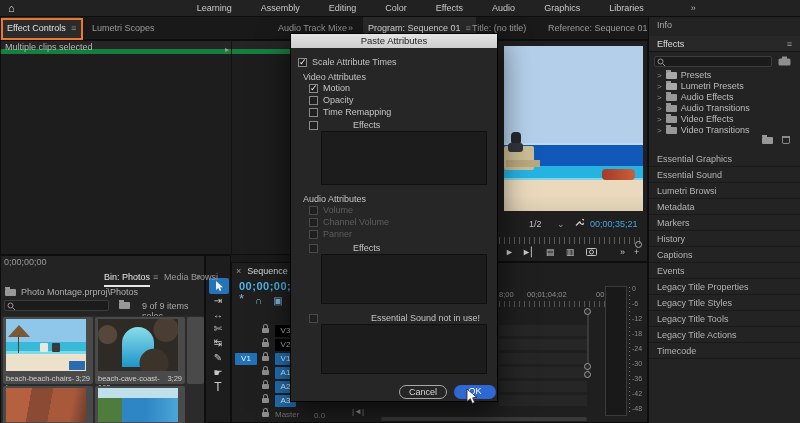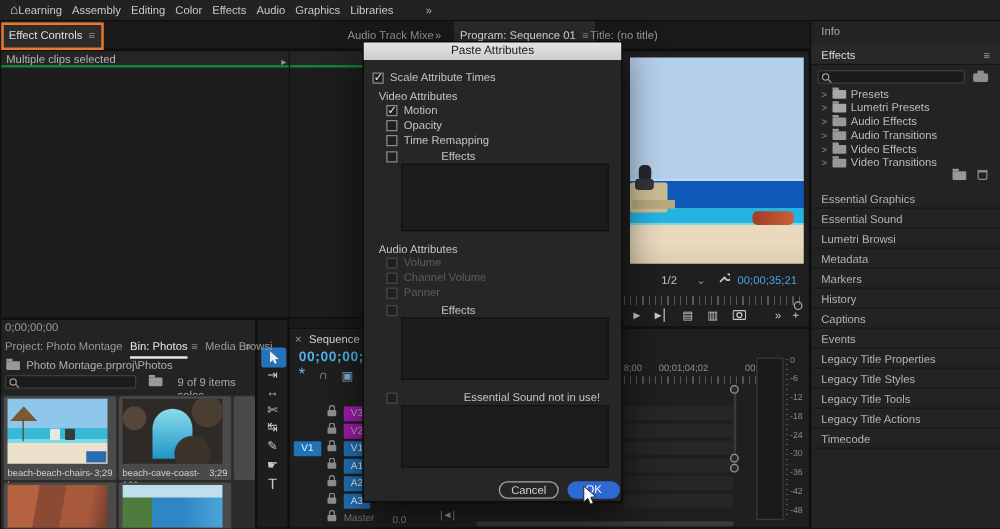--- a/index.html
+++ b/index.html
@@ -4,32 +4,32 @@
 <style>
   *{margin:0;padding:0;box-sizing:border-box}
   html,body{background:#000}
   .app{position:relative;width:800px;height:423px;background:#1a1a1a;overflow:hidden;
        font-family:"Liberation Sans",sans-serif;font-size:9px;color:#c2c2c2;}
   .abs{position:absolute}
 
   
   .topbar{left:0;top:0;width:800px;height:17px;background:#222;border-bottom:1px solid #0d0d0d;display:flex;align-items:center}
   .home{margin-left:8px;font-size:11px;color:#d8d8d8}
-  .menus{display:flex;gap:8px;color:#c9c9c9}
+  .menus{display:flex;margin-left:182px;gap:29px;color:#c9c9c9}
   .menus .chev{margin-left:18px;color:#b0b0b0}
 
   
   .tabbar{left:0;top:17px;width:648px;height:23px;background:#191919;border-bottom:1px solid #0d0d0d}
   .ptab{position:absolute;top:0;height:23px;line-height:23px;color:#9b9b9b;white-space:nowrap}
   .ptab.active{color:#e0e0e0;background:#2b2b2b;padding:0 5px}
   .ptab .mh{color:#8a8a8a;margin-left:5px}
 
   
   .ecpanel{left:0;top:40px;width:455px;height:215px;background:#1d1d1d;border:1px solid #0e0e0e}
-  .echead{position:absolute;left:0;top:0;width:100%;height:13px;background:#252525;border-bottom:2px solid #15803d;line-height:13px}
+  .echead{position:absolute;left:0;top:0;width:100%;height:13px;background:#252525;border-bottom:5px solid #15803d;line-height:13px}
   .echead .t{margin-left:4px;color:#b5b5b5}
   .ecdiv{position:absolute;left:230px;top:0;width:1px;height:100%;background:#121212}
   .ecplay{position:absolute;left:224px;top:2px;color:#9a9a9a;font-size:8px}
 
   
   .monitor{left:455px;top:40px;width:193px;height:222px;background:#1f1f1f;border:1px solid #0e0e0e}
   .pmimg{position:absolute;left:48px;top:5px;width:139px;height:165px;background:linear-gradient(#b4cfe9 0 59%, #c2daf0 59% 60%, #1159b9 60% 73%, #27b3e2 73% 80%, #7ed4e8 80% 81%, #ead9bd 81% 90%, #dccdb0 100%);overflow:hidden}
   .chair{position:absolute;left:0;top:100px;width:30px;height:24px;background:#cbbd93;border-radius:2px}
   .seat{position:absolute;left:2px;top:114px;width:34px;height:7px;background:#b8a87e}
   .head{position:absolute;left:7px;top:86px;width:10px;height:13px;background:#26262e;border-radius:4px}
@@ -99,21 +99,21 @@
   
   .timeline{left:231px;top:262px;width:417px;height:161px;background:#1f1f1f;border:1px solid #0e0e0e}
   .seqtab{position:absolute;left:4px;top:2px;height:13px;line-height:13px;color:#d6d6d6}
   .seqtab .x{color:#9a9a9a;margin-right:6px}
   .ttc{position:absolute;left:7px;top:17px;font-size:11px;font-weight:bold;color:#4fb3e8;letter-spacing:.5px}
   .ticons{position:absolute;left:7px;top:32px;color:#7fb2d8;font-size:10px;display:flex;gap:11px}
   .trackrow{position:absolute;left:0;height:12px}
   .patch{position:absolute;left:3px;width:22px;height:12px;background:#2272b8;border-radius:1px;color:#eaf4fc;text-align:center;line-height:12px;font-size:8px}
   .lock{position:absolute;left:30px;top:3px;width:7px;height:5px;background:#8f8f8f;border-radius:1px}
   .lock::before{content:"";position:absolute;top:-4px;left:1px;width:3px;height:4px;border:1px solid #8f8f8f;border-bottom:none;border-radius:3px 3px 0 0}
-  .tlabel{position:absolute;left:43px;width:21px;height:12px;border-radius:1px;text-align:center;line-height:12px;font-size:8px;color:#b8b8b8;background:#a21caf}
+  .tlabel{position:absolute;left:43px;width:21px;height:12px;border-radius:1px;text-align:center;line-height:12px;font-size:8px;color:#b8b8b8;background:#000000}
   .tlabel.sel{background:#2272b8;color:#eaf4fc}
   .lane{position:absolute;left:267px;width:88px;height:11px;background:#262626}
   .ruler{position:absolute;left:267px;top:27px;width:112px;height:18px;color:#8f8f8f;font-size:7.5px}
   .ruler .ticks{position:absolute;left:0;top:11px;width:100%;height:6px;background:repeating-linear-gradient(90deg,#555 0 1px,transparent 1px 5px)}
   .vscroll{position:absolute;left:355px;top:48px;width:2px;height:64px;background:#3a3a3a}
   .vdot{position:absolute;left:352px;width:7px;height:7px;border:1px solid #9a9a9a;border-radius:50%;background:#2a2a2a}
   .meter{position:absolute;left:373px;top:23px;width:22px;height:130px;background:#191919;border:1px solid #3a3a3a}
   .mticks{position:absolute;left:397px;top:24px;width:1px;height:126px;background:repeating-linear-gradient(#777 0 1px,transparent 1px 4px)}
   .mlab{position:absolute;left:400px;width:18px;font-size:7px;color:#8a8a8a}
   .mstat{position:absolute;color:#6f8aa0;font-size:8px}
@@ -155,26 +155,28 @@
       <span>Graphics</span>
       <span>Libraries</span>
       <span class="chev">»</span>
     </div>
   </div>
 
   <div class="abs tabbar">
     <div class="ptab active" style="left:2px">
       <span>Effect Controls</span><span class="mh">≡</span>
     </div>
+    <div class="ptab" style="left:92px"><span>Lumetri Scopes</span></div>
     <div class="ptab" style="left:278px"><span>Audio Track Mixe</span></div>
     <div class="ptab" style="left:348px"><span>»</span></div>
     <div class="ptab active" style="left:363px">
       <span>Program: Sequence 01</span><span class="mh">≡</span>
     </div>
     <div class="ptab" style="left:472px"><span>Title: (no title)</span></div>
+    <div class="ptab" style="left:548px"><span>Reference: Sequence 01</span></div>
   </div>
 
   <div class="abs ecpanel">
     <div class="echead">
       <span class="t">Multiple clips selected</span>
       <span class="ecplay">▸</span>
     </div>
     <div class="ecdiv"></div>
   </div>
 
@@ -300,21 +302,20 @@
     <div class="tool" style="top:66px">✄</div>
     <div class="tool" style="top:80px">↹</div>
     <div class="tool" style="top:95px">✎</div>
     <div class="tool" style="top:110px">☛</div>
     <div class="tool" style="top:124px;font-size:12px">T</div>
   </div>
 
   <div class="abs project">
     <div class="ectc">0;00;00;00</div>
     <div class="bintabs">
-      <span class="bt" style="left:3px">Project: Photo Montage</span>
       <span class="bt active" style="left:103px">Bin: Photos</span>
       <span class="bt" style="left:152px;color:#8a8a8a">≡</span>
       <span class="bt" style="left:163px">Media Browsi</span>
       <span class="bt" style="left:195px">»</span>
     </div>
     <div class="crumb">
       <span class="folder"></span>
       <span>Photo Montage.prproj\Photos</span>
     </div>
     <div class="searchbox" style="left:3px;top:44px;width:105px">

